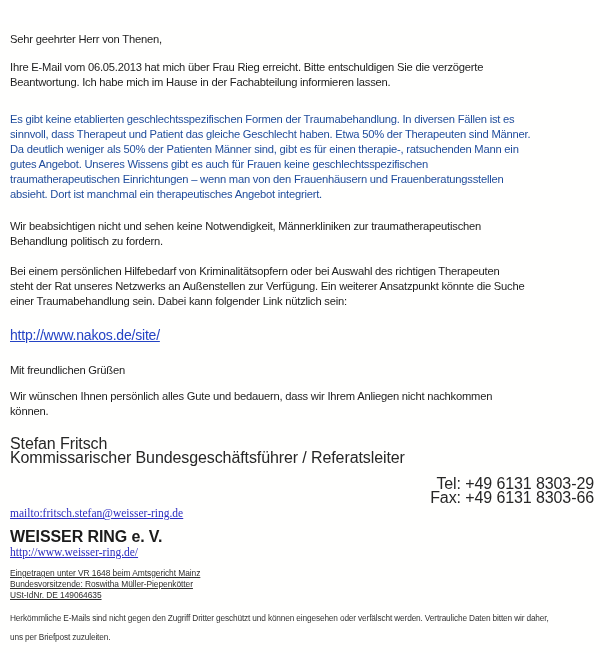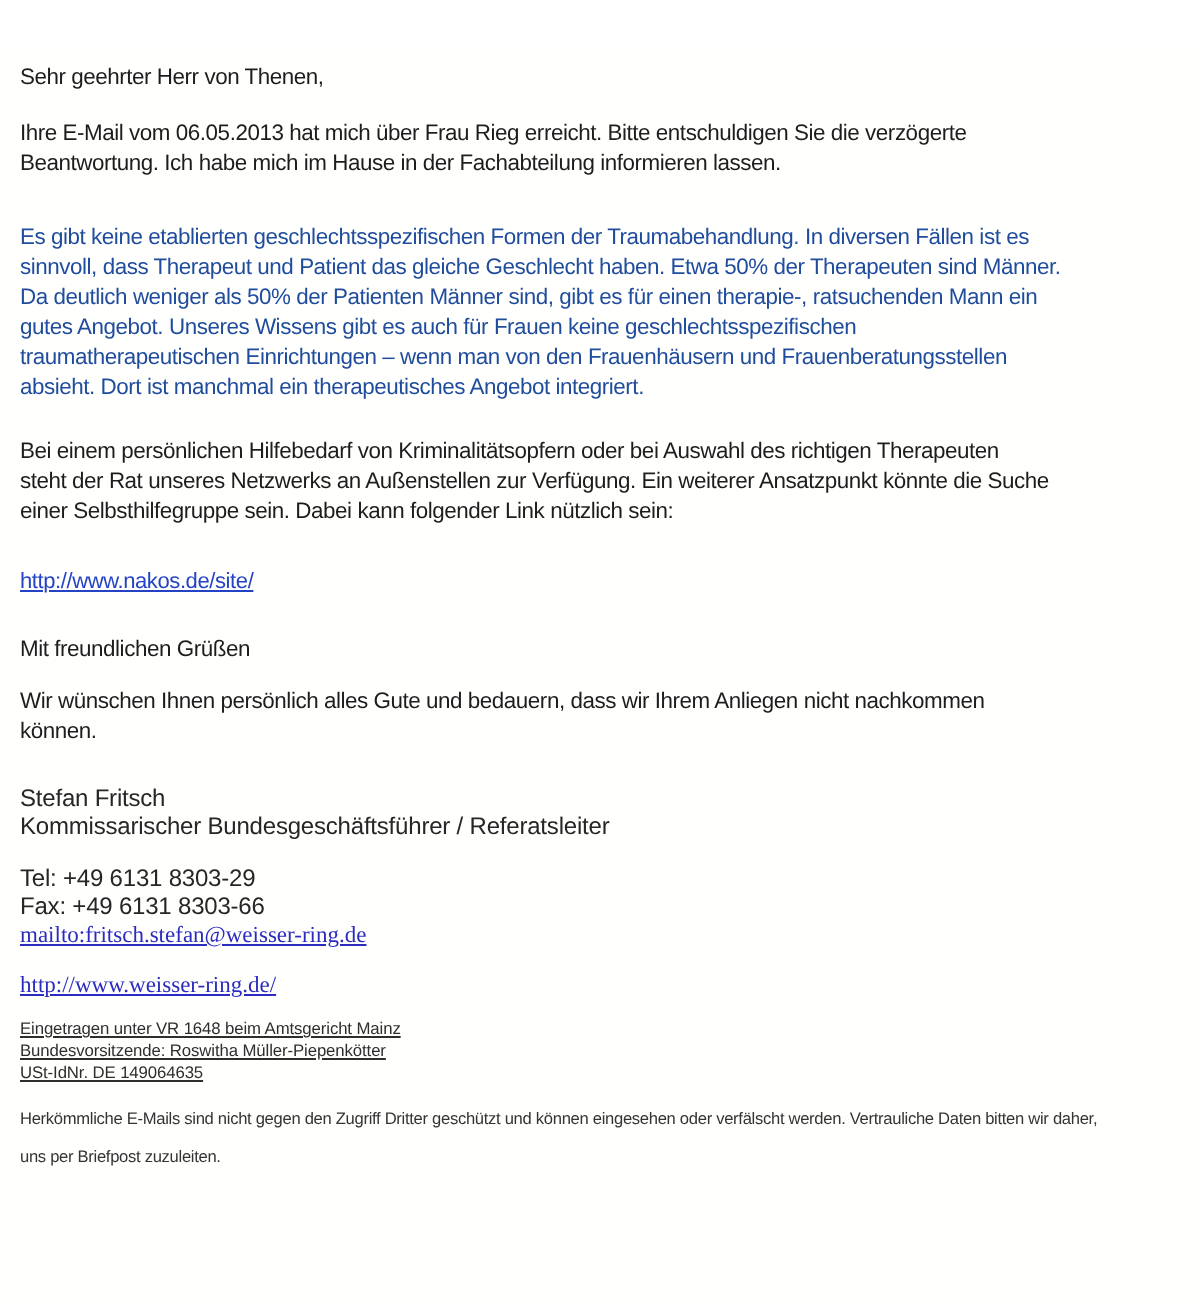--- a/index.html
+++ b/index.html
@@ -35,43 +35,43 @@
   .intro          { margin-bottom: 22px; }
   .highlight      { color: #1f4c9c; margin-bottom: 17px; }
   .policy         { margin-bottom: 15px; }
   .help           { margin-bottom: 17px; }
   .closing        { margin-bottom: 18px; }
   .regards        { margin-bottom: 11px; }
 
   .link-line { margin: 0 0 19px 0; }
   a.body-link {
     font-family: "Liberation Sans", sans-serif;
-    font-size: 11px;
+    font-size: 14px;
     letter-spacing: -0.2px;
     color: #2443c4;
     text-decoration: underline;
   }
   a.serif-link {
     font-family: "Liberation Serif", serif;
     font-size: 11.5px;
     color: #2b2bbf;
     text-decoration: underline;
   }
 
   
   .sig {
     white-space: pre-line;
-    font-size: 12px;
+    font-size: 16px;
     line-height: 14px;
     letter-spacing: -0.1px;
     color: #262626;
     margin: 0;
   }
   .sig-name-block { margin-bottom: 12px; }
-  .contact-block  { margin-bottom: 0; }
+  .contact-block  { margin-bottom: 0; text-align: right; }
   .contact-link-line { margin: 0 0 10px 0; line-height: 14px; }
   .org-name { font-weight: bold; color: #1b1b1b; }
   .org-block { margin-bottom: 0; }
   .org-link-line { margin: 0 0 9px 0; line-height: 14px; }
 
   
   .legal {
     white-space: pre-line;
     font-size: 8.4px;
     line-height: 11px;
@@ -99,40 +99,43 @@
   <p class="para intro">Ihre E-Mail vom 06.05.2013 hat mich über Frau Rieg erreicht. Bitte entschuldigen Sie die verzögerte
 Beantwortung. Ich habe mich im Hause in der Fachabteilung informieren lassen.</p>
 
   <p class="para highlight">Es gibt keine etablierten geschlechtsspezifischen Formen der Traumabehandlung. In diversen Fällen ist es
 sinnvoll, dass Therapeut und Patient das gleiche Geschlecht haben. Etwa 50% der Therapeuten sind Männer.
 Da deutlich weniger als 50% der Patienten Männer sind, gibt es für einen therapie-, ratsuchenden Mann ein
 gutes Angebot. Unseres Wissens gibt es auch für Frauen keine geschlechtsspezifischen
 traumatherapeutischen Einrichtungen – wenn man von den Frauenhäusern und Frauenberatungsstellen
 absieht. Dort ist manchmal ein therapeutisches Angebot integriert.</p>
 
+  <p class="para policy">Wir beabsichtigen nicht und sehen keine Notwendigkeit, Männerkliniken zur traumatherapeutischen
+Behandlung politisch zu fordern.</p>
 
   <p class="para help">Bei einem persönlichen Hilfebedarf von Kriminalitätsopfern oder bei Auswahl des richtigen Therapeuten
 steht der Rat unseres Netzwerks an Außenstellen zur Verfügung. Ein weiterer Ansatzpunkt könnte die Suche
-einer Selbsthilfegruppe sein. Dabei kann folgender Link nützlich sein:</p>
+einer Traumabehandlung sein. Dabei kann folgender Link nützlich sein:</p>
 
   <p class="link-line"><a class="body-link" href="#">http://www.nakos.de/site/</a></p>
 
   <p class="para regards">Mit freundlichen Grüßen</p>
 
   <p class="para closing">Wir wünschen Ihnen persönlich alles Gute und bedauern, dass wir Ihrem Anliegen nicht nachkommen
 können.</p>
 
   <p class="sig sig-name-block">Stefan Fritsch
 Kommissarischer Bundesgeschäftsführer / Referatsleiter</p>
 
   <p class="sig contact-block">Tel: +49 6131 8303-29
 Fax: +49 6131 8303-66</p>
 
   <p class="contact-link-line"><a class="serif-link" href="#">mailto:fritsch.stefan@weisser-ring.de</a></p>
 
+  <p class="sig org-name">WEISSER RING e. V.</p>
 
 
   <p class="org-link-line"><a class="serif-link" href="#">http://www.weisser-ring.de/</a></p>
 
   <p class="legal">Eingetragen unter VR 1648 beim Amtsgericht Mainz
 Bundesvorsitzende: Roswitha Müller-Piepenkötter
 USt-IdNr. DE 149064635</p>
 
   <p class="disclaimer">Herkömmliche E-Mails sind nicht gegen den Zugriff Dritter geschützt und können eingesehen oder verfälscht werden. Vertrauliche Daten bitten wir daher,
 uns per Briefpost zuzuleiten.</p>

